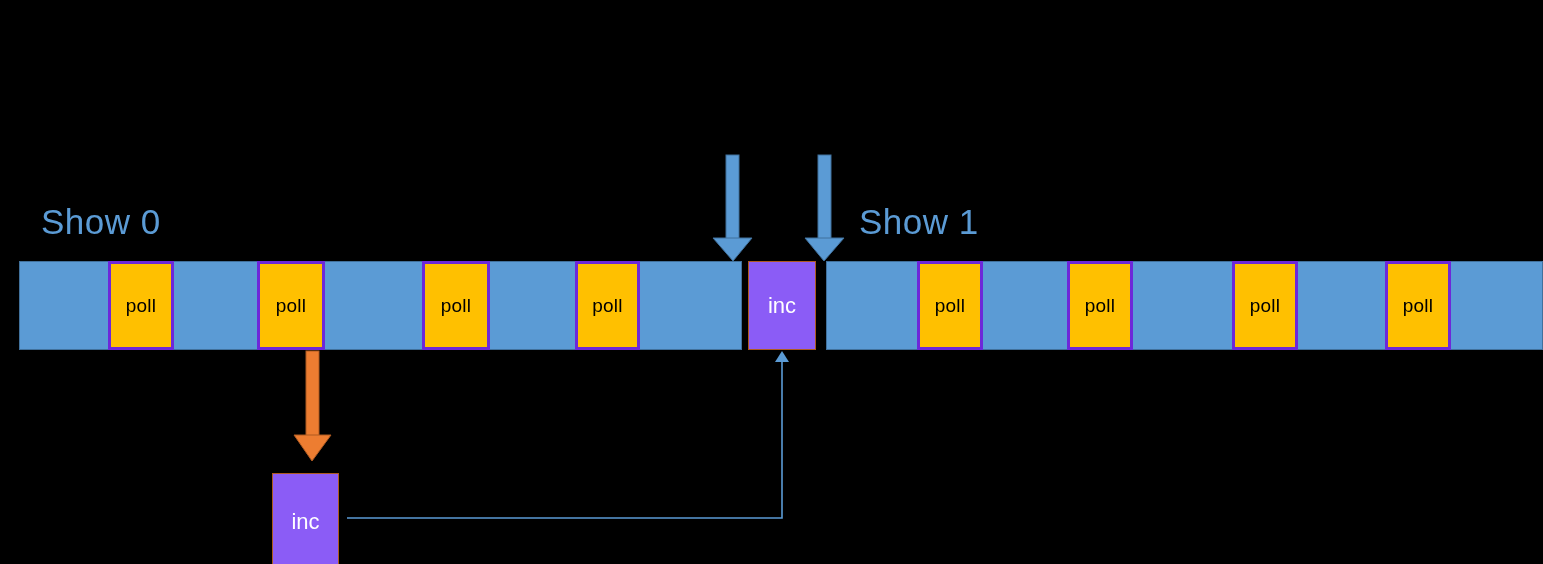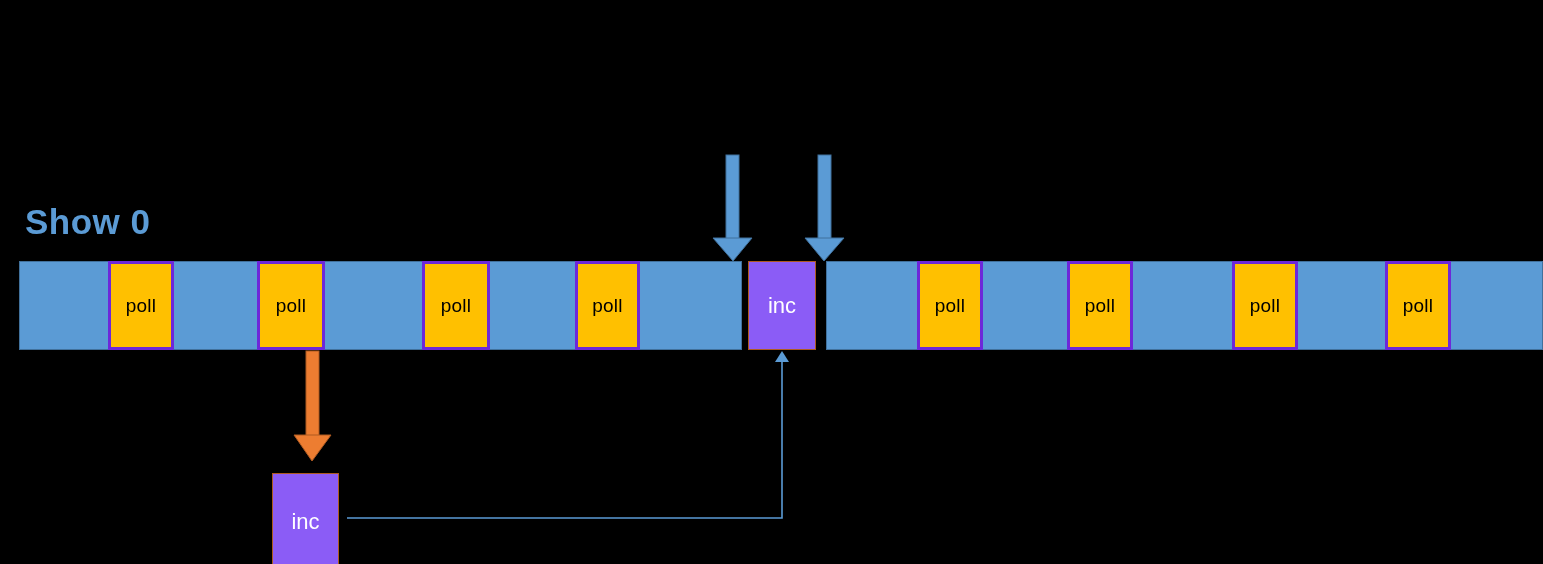--- a/index.html
+++ b/index.html
@@ -54,24 +54,25 @@
     display: flex;
     align-items: center;
     justify-content: center;
   }
 
   
   .show-label {
     position: absolute;
     color: #5B9BD5;
     font-size: 35px;
-    font-weight: bold;
+    font-weight: normal;
     line-height: 1;
     white-space: nowrap;
     letter-spacing: 0.5px;
+    margin-left: 16px;
   }
 
   
   #arrows {
     position: absolute;
     left: 0;
     top: 0;
     width: 1543px;
     height: 564px;
     pointer-events: none;
@@ -116,14 +117,15 @@
   <div class="poll" style="left:917px;  top:261px; width:66px; height:89px;">poll</div>
   <div class="poll" style="left:1067px; top:261px; width:66px; height:89px;">poll</div>
   <div class="poll" style="left:1232px; top:261px; width:66px; height:89px;">poll</div>
   <div class="poll" style="left:1385px; top:261px; width:66px; height:89px;">poll</div>
 
   <div class="inc" style="left:748px; top:261px; width:68px; height:89px;">inc</div>
 
   <div class="inc" style="left:272px; top:473px; width:67px; height:98px;">inc</div>
 
   <div class="show-label" style="left:25px; top:204px;">Show 0</div>
+  <div class="show-label" style="left:843px; top:204px;">Show 1</div>
 
 </div>
 
 </body></html>

